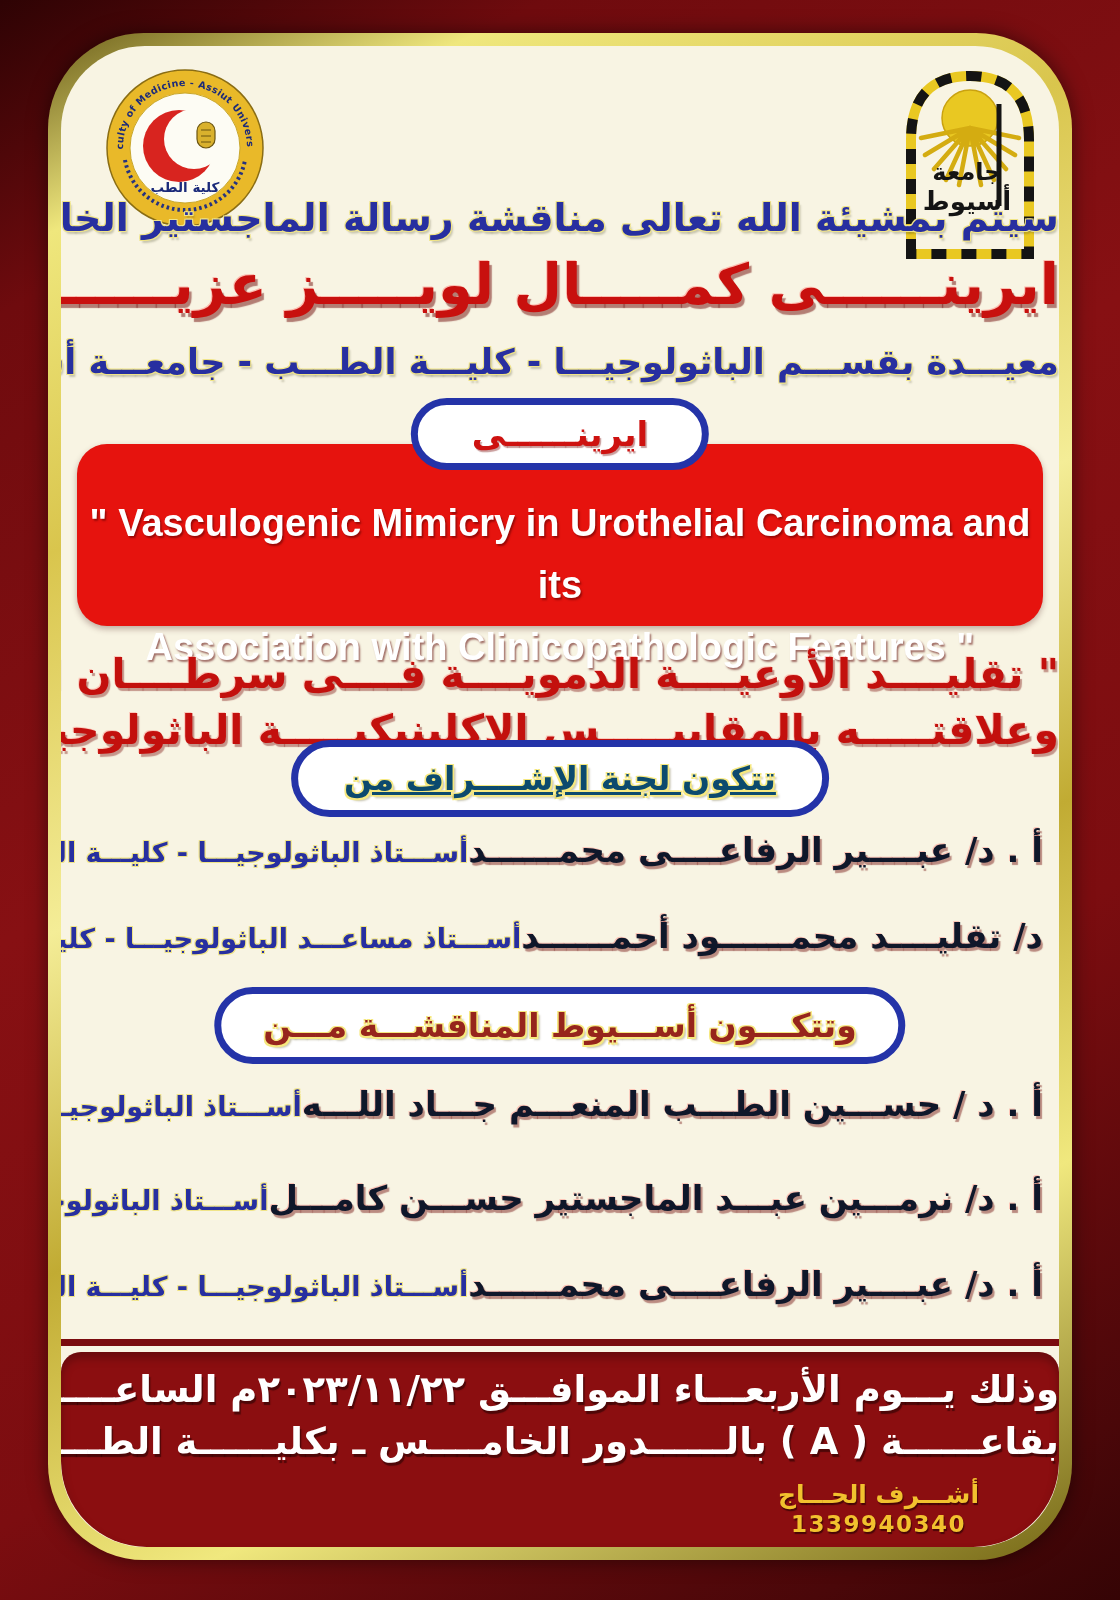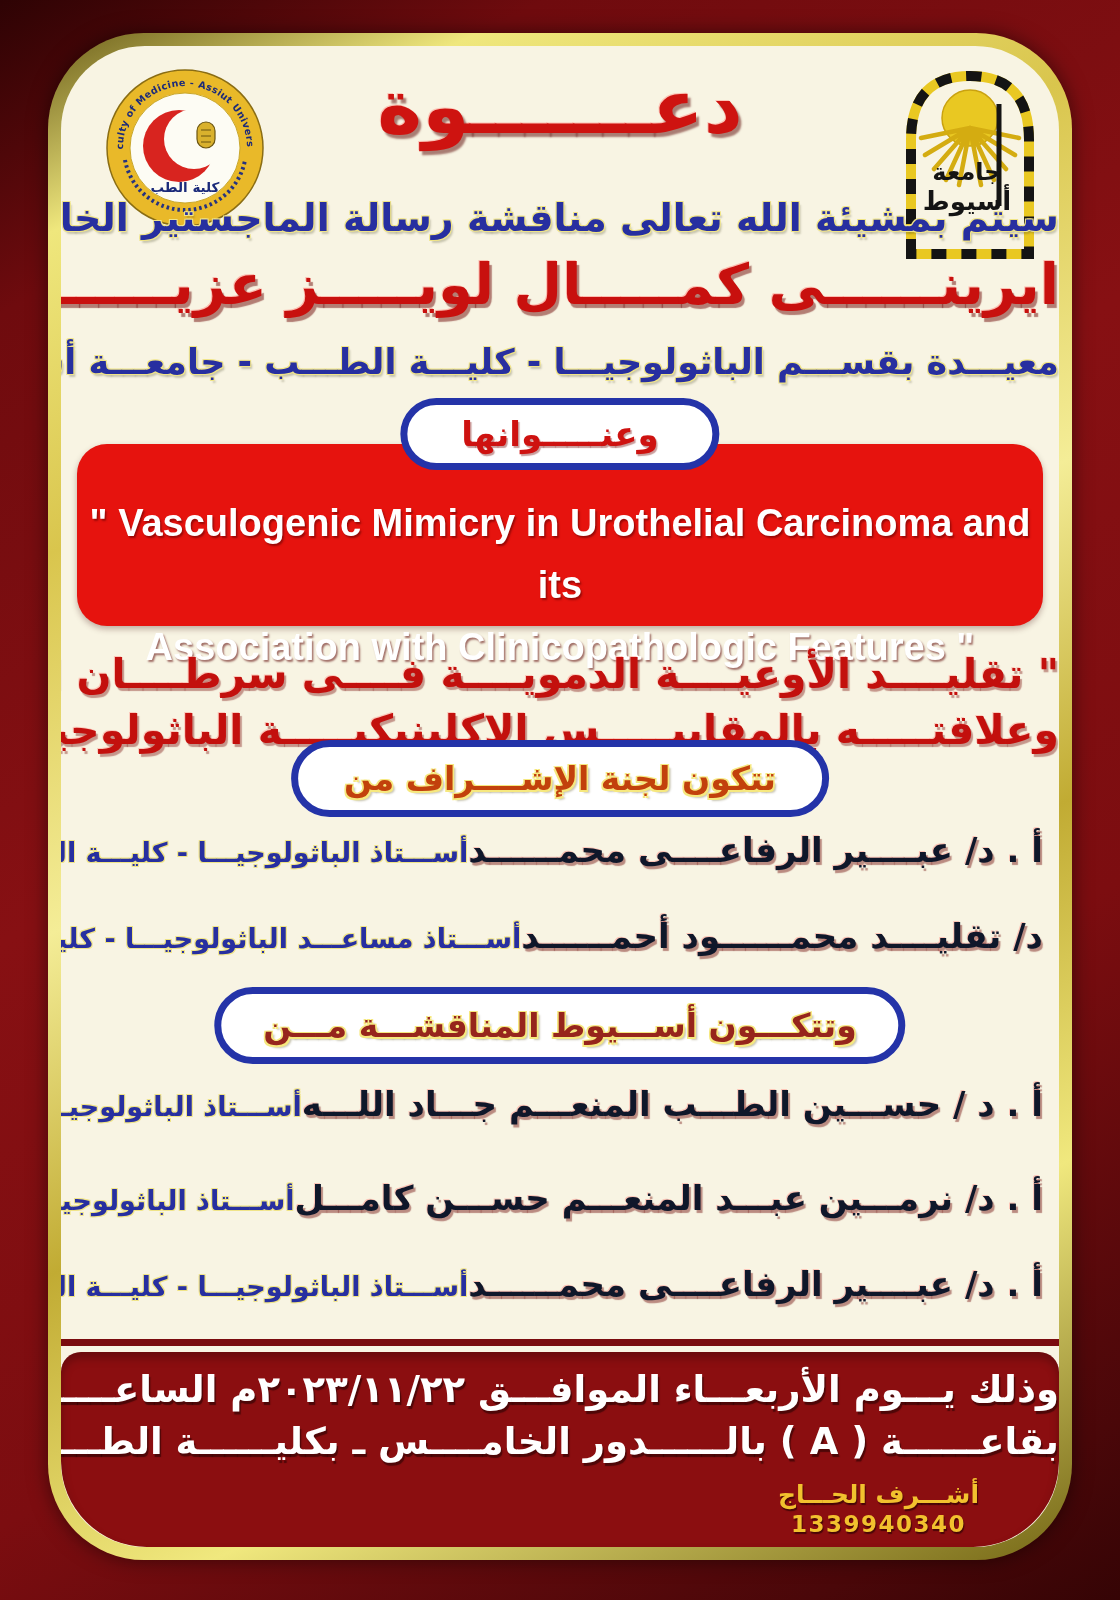--- a/index.html
+++ b/index.html
@@ -34,22 +34,22 @@
     text-shadow:2.5px 3.5px 1px rgba(110,8,6,.5), -1px -1.5px 0 rgba(255,150,140,.6);
   }
   .dept{top:296px;font-size:35px;}
   .badge{
     left:50%;transform:translateX(-50%);
     background:#ffffff;border:7px solid #2433a8;border-radius:52px;
     font-weight:bold;white-space:nowrap;text-align:center;
   }
   .badge-title{top:352px;font-size:34px;padding:9px 54px;color:#ce1210;z-index:3;
     text-shadow:1.5px 2px 1px rgba(120,10,8,.4);}
-  .badge-sup{top:694px;font-size:33px;padding:12px 46px;color:#c2410c;
-    text-shadow:1.5px 1.5px 0 #f6e87f,-1.5px -1.5px 0 #f6e87f,1.5px -1.5px 0 #f6e87f,-1.5px 1.5px 0 #f6e87f,3px 3px 2px rgba(80,70,10,.3);}
+  .badge-sup{top:694px;font-size:33px;padding:12px 46px;color:#0c4a6e;
+    text-shadow:1.5px 1.5px 0 #f6e87f,-1.5px -1.5px 0 #f6e87f,1.5px -1.5px 0 #f6e87f,-1.5px 1.5px 0 #f6e87f,3px 3px 2px rgba(80,70,10,.3);text-decoration:underline;}
   .badge-disc{top:941px;font-size:33px;padding:12px 42px;color:#96251c;
     text-shadow:1.5px 1.5px 0 #f6e87f,-1.5px -1.5px 0 #f6e87f,1.5px -1.5px 0 #f6e87f,-1.5px 1.5px 0 #f6e87f,3px 3px 2px rgba(80,70,10,.3);}
   .banner-en{
     top:398px;left:16px;right:16px;height:182px;
     background:#e6130e;border-radius:30px;color:#ffffff;
     direction:ltr;text-align:center;box-sizing:border-box;
     font-family:"Liberation Sans",sans-serif;font-weight:bold;font-size:38px;
     padding-top:48px;line-height:62px;
     text-shadow:1.5px 2px 2px rgba(90,0,0,.55);
     box-shadow:0 3px 6px rgba(60,5,5,.3);
@@ -123,27 +123,26 @@
         <path d="M 24,200 L 24,86 Q 24,22 83,22 Q 142,22 142,86 L 142,200 Z" fill="none" stroke="#141414" stroke-width="10" stroke-dasharray="15 15"></path>
         <circle cx="83" cy="64" r="28" fill="#e9c822" stroke="#caa20f" stroke-width="1.5"></circle>
         <g stroke="#d4ac11" stroke-width="4.5" stroke-linecap="round">
           <path d="M83,74 L34,84 M83,74 L38,101 M83,74 L47,115 M83,74 L59,126 M83,74 L72,131 M83,74 L94,131 M83,74 L107,126 M83,74 L119,115 M83,74 L128,101 M83,74 L132,84"></path>
         </g>
         <line x1="112" y1="50" x2="112" y2="152" stroke="#141414" stroke-width="5"></line>
         <text x="80" y="126" text-anchor="middle" font-size="24" font-weight="bold" fill="#141414">جامعة</text>
         <text x="80" y="156" text-anchor="middle" font-size="26" font-weight="bold" fill="#141414">أسيوط</text>
       </svg>
 
-      <div class="abs ctr daawa">دعـــــــوة</div>
 
       <div class="abs ctr blue-line intro1">سيتم بمشيئة الله تعالى مناقشة رسالة الماجستير الخاصة بالطبيبة</div>
       <div class="abs ctr cand-name">ايرينــــــى كمـــــال لويـــــز عزيـــــــز</div>
       <div class="abs ctr blue-line dept">معيـــدة بقســـم الباثولوجيـــا - كليـــة الطـــب - جامعـــة أســـيوط</div>
 
-      <div class="abs badge badge-title">وعنـــــوانها</div>
+      <div class="abs badge badge-title">ايرينــــــى</div>
       <div class="abs banner-en">
         <div>" Vasculogenic Mimicry in Urothelial Carcinoma and its</div>
         <div>Association with Clinicopathologic Features "</div>
       </div>
 
       <div class="abs ctr ar-title ar1">" تقليــــد الأوعيــــة الدمويــــة فــــى سرطــــان الظهــــــارة</div>
       <div class="abs ctr ar-title ar2">وعلاقتـــــه بالمقاييـــــس الإكلينيكيـــــة الباثولوجيـــــة "</div>
 
       <div class="abs badge badge-sup">تتكون لجنة الإشــــراف من</div>
 
@@ -157,21 +156,21 @@
       </div>
 
       <div class="abs badge badge-disc">وتتكـــون أســـيوط المناقشـــة مـــن</div>
 
       <div class="abs mrow rd1">
         <span class="mname">أ . د / حســـين الطـــب المنعـــم جـــاد اللـــه</span>
         <span class="mdesc">أســـتاذ الباثولوجيـــا - كليـــة الطـــب - جامعـــة الأزهـــر</span>
 
       </div>
       <div class="abs mrow rd2">
-        <span class="mname">أ . د/ نرمـــين عبـــد المنعـــم حســـن كامـــل</span>
+        <span class="mname">أ . د/ نرمـــين عبـــد الماجستير حســـن كامـــل</span>
         <span class="mdesc">أســـتاذ الباثولوجيـــا - كليـــة الطـــب - جامعـــة أســـيوط</span>
 
       </div>
       <div class="abs mrow rd3">
         <span class="mname">أ . د/ عبــــير الرفاعــــى محمــــــد</span>
         <span class="mdesc">أســـتاذ الباثولوجيـــا - كليـــة الطـــب - جامعـــة أســـيوط</span>
 
       </div>
 
       <div class="abs sep"></div>

